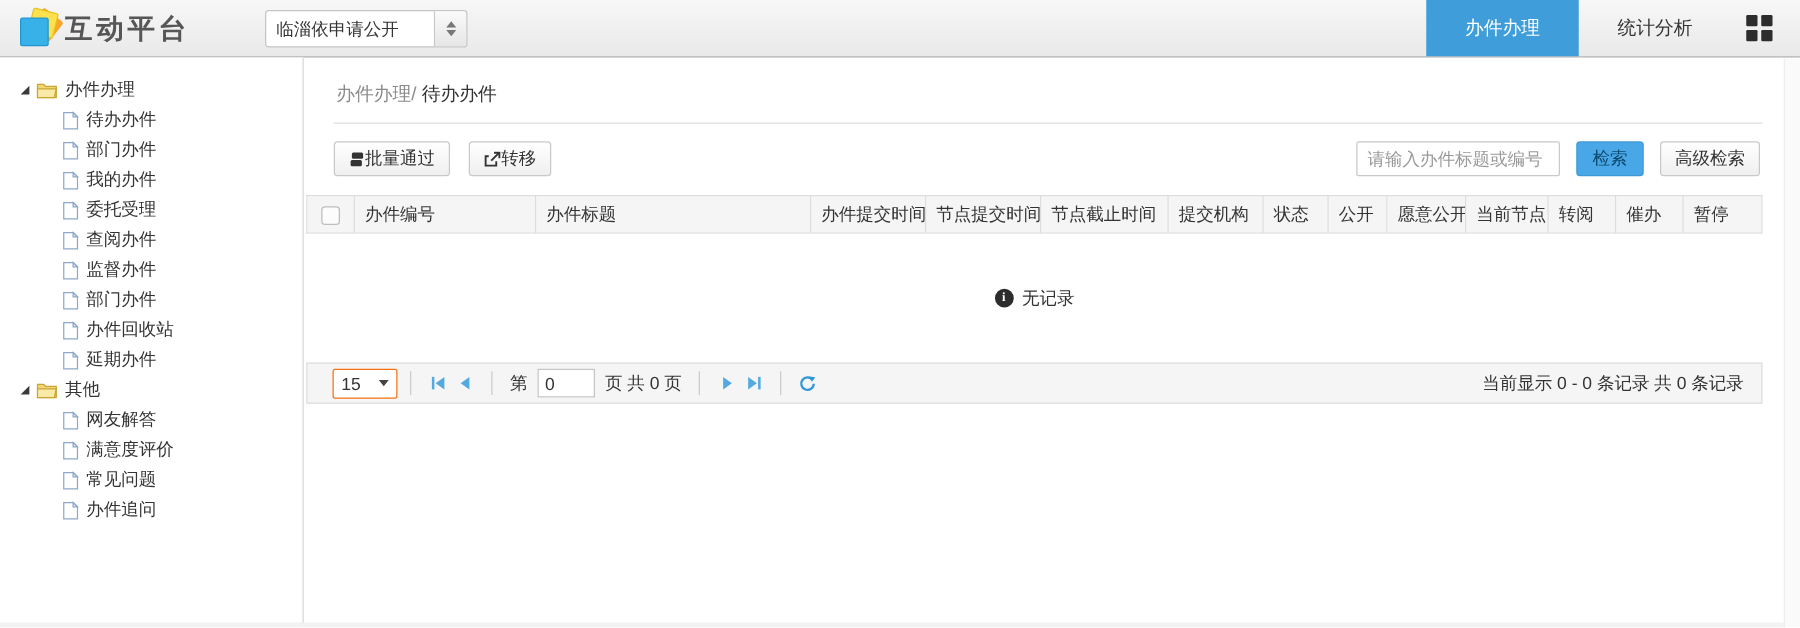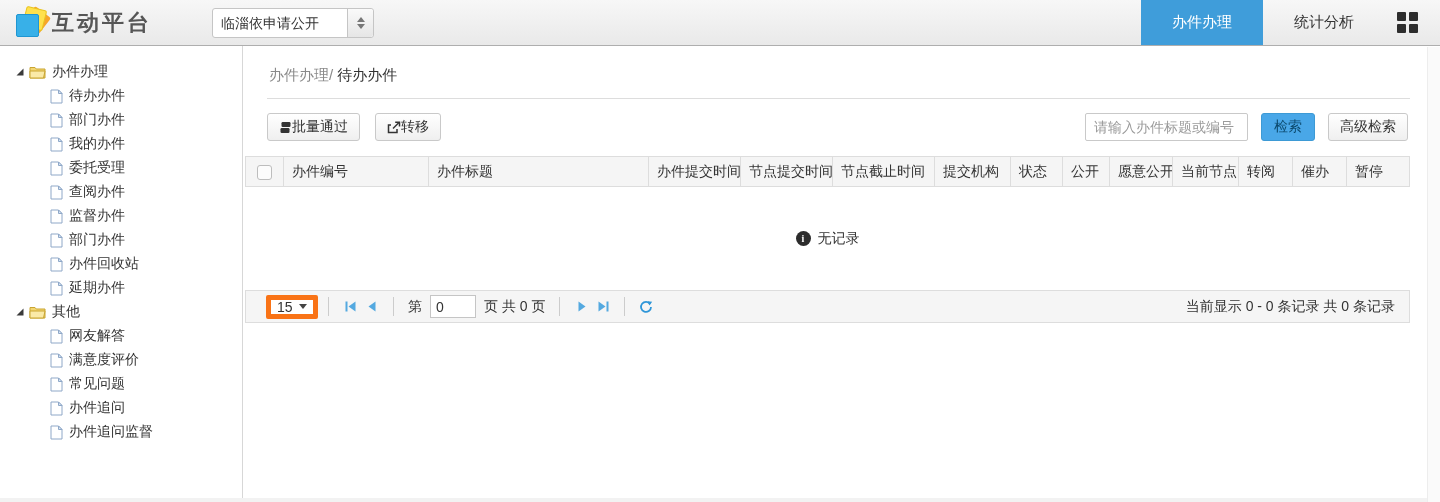--- a/index.html
+++ b/index.html
@@ -101,21 +101,21 @@
     font-size: 10px; font-weight: bold; font-family: "Liberation Serif","DejaVu Serif",serif;
     display: inline-flex; align-items: center; justify-content: center;
   }
 
   
   .pager-bar {
     margin: 0 30px 0 2px; height: 33px; background: #f5f5f5;
     border: 1px solid #ddd; display: flex; align-items: center; padding: 0 14px 0 20px;
   }
   .pgsize-select {
-    width: 52px; height: 24px; background: #fff; border: 5px solid #f97316; border-radius: 2px;
+    width: 52px; height: 24px; background: #fff; border: 1px solid #f97316; border-radius: 2px;
     display: inline-flex; align-items: center; justify-content: space-between; padding: 0 6px; cursor: pointer;
   }
   .pgsize-select .tri-dn { border-left-width: 4px; border-right-width: 4px; border-top-width: 5px; border-top-color: #444; }
   .pg-sep { width: 1px; height: 19px; background: #ccc; margin: 0 10px; }
   .pg-btn { width: 22px; height: 22px; display: inline-flex; align-items: center; justify-content: center; cursor: pointer; }
   .pg-text { font-size: 14px; color: #333; margin: 0 4px; }
   .pg-input {
     width: 46px; height: 23px; border: 1px solid #c5c5c5; background: #fff; font-size: 14px; color: #333;
     padding: 0 5px; outline: none; margin: 0 4px;
     font-family: "Liberation Sans", "DejaVu Sans", sans-serif;
@@ -270,27 +270,20 @@
           <path d="M8.5 1 L12 4.5 H8.5 z" fill="#dce9f7" stroke="#8fa8c8"></path>
         </svg>
       <span class="tree-label">常见问题</span>
     </div>
     <div class="tree-row tree-child">
       <svg class="icon-svg" width="13" height="15" viewBox="0 0 13 15">
           <path d="M1 1 h7.5 L12 4.5 V14 H1 z" fill="#fff" stroke="#8fa8c8"></path>
           <path d="M8.5 1 L12 4.5 H8.5 z" fill="#dce9f7" stroke="#8fa8c8"></path>
         </svg>
       <span class="tree-label">办件追问</span>
-    </div>
-    <div class="tree-row tree-child">
-      <svg class="icon-svg" width="13" height="15" viewBox="0 0 13 15">
-          <path d="M1 1 h7.5 L12 4.5 V14 H1 z" fill="#fff" stroke="#8fa8c8"></path>
-          <path d="M8.5 1 L12 4.5 H8.5 z" fill="#dce9f7" stroke="#8fa8c8"></path>
-        </svg>
-      <span class="tree-label">办件追问监督</span>
     </div>
   </div>
 
   <div class="main">
 
     <div class="breadcrumb-row">
       <span class="crumb-parent">办件办理/</span>
       <span class="crumb-current">待办办件</span>
     </div>
     <hr class="main-divider">

